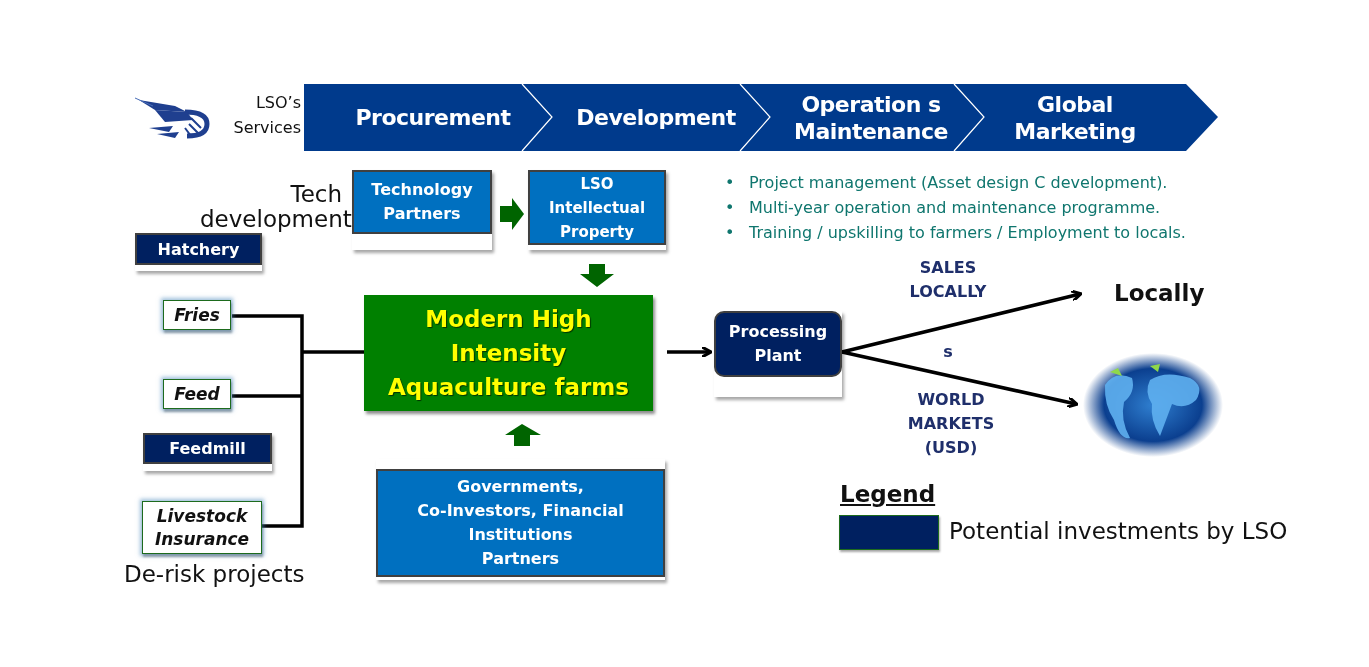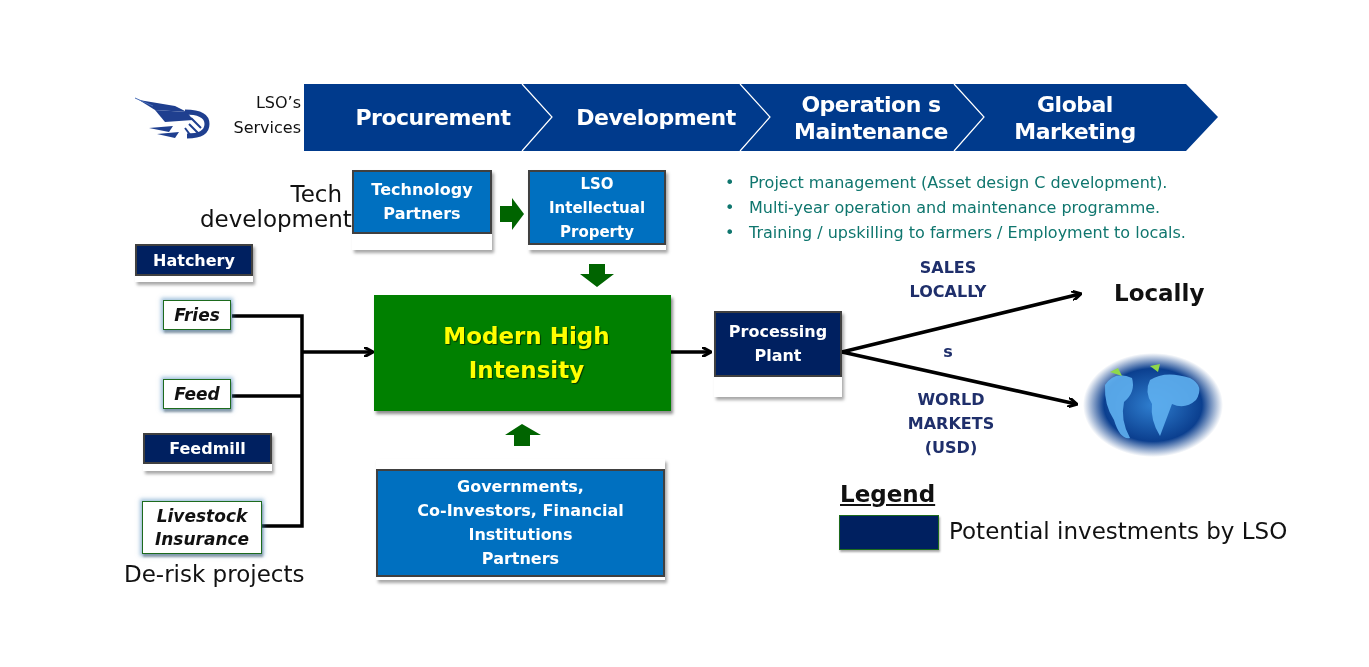--- a/index.html
+++ b/index.html
@@ -22,24 +22,24 @@
 
   .wbox { position:absolute; background:#fff; border:1px solid #1d6b1d; box-sizing:border-box;
           box-shadow: 0 0 4px 2px rgba(80,140,190,0.55), 1px 3px 2px rgba(0,0,0,0.35);
           display:flex; align-items:center; justify-content:center; text-align:center;
           font-style:italic; font-weight:bold; font-size:17px; line-height:23px; }
 
   .bullets { position:absolute; left:677px; top:170px; font-size:16px; line-height:25px; color:#0f766e;margin-left:48px; }
   .bullets div { white-space:nowrap; }
   .bullets .dot { display:inline-block; width:24px; }
 
-  .green-main { position:absolute; left:374px; top:295px; width:289px; height:116px; background:#008000;
+  .green-main { position:absolute; left:364px; top:295px; width:289px; height:116px; background:#008000;
                 box-shadow: 2px 3px 3px rgba(0,0,0,0.45); display:flex; align-items:center; justify-content:center;
                 text-align:center; color:#ffff00; font-weight:bold; font-size:23px; line-height:34px;
-                text-shadow: 1px 1px 1px rgba(0,0,0,0.6); padding-left: 8px; }
+                text-shadow: 1px 1px 1px rgba(0,0,0,0.6); }
 
   .mk-label { position:absolute; color:#1f2f6b; font-weight:bold; font-size:16px; line-height:24px; text-align:center; }
   .plain { position:absolute; font-size:23px; line-height:25px; }
 </style>
 </head>
 <body>
 
 <svg class="lines" viewBox="0 0 1369 667">
   <defs>
     <marker id="arr" markerWidth="10" markerHeight="10" refX="8" refY="5" orient="auto" markerUnits="userSpaceOnUse">
@@ -146,21 +146,21 @@
       </div>
   </div>
 </div>
 
 <div class="bullets">
   <div><span class="dot">•</span><span>Project management (Asset design C development).</span></div>
   <div><span class="dot">•</span><span>Multi-year operation and maintenance programme.</span></div>
   <div><span class="dot">•</span><span>Training / upskilling to farmers  / Employment to locals.</span></div>
 </div>
 
-<div class="box" style="left:135px;top:244px;width:118px;height:38px;">
+<div class="box" style="left:135px;top:233px;width:127px;height:38px;">
   <div class="fill navy" style="height:32px;font-size:16px;">
     <span>Hatchery</span>
   </div>
 </div>
 
 <div class="wbox" style="left:163px;top:300px;width:68px;height:30px;">
   <span>Fries</span>
 </div>
 
 <div class="wbox" style="left:163px;top:379px;width:68px;height:30px;">
@@ -179,36 +179,37 @@
        <div>Insurance</div>
     </div>
 </div>
 
 <div class="plain" style="left:124px;top:562px;">De-risk projects</div>
 
 <div class="green-main">
   <div>
       <div>Modern High</div>
        <div>Intensity</div>
+       <div>Aquaculture farms</div>
     </div>
 </div>
 
 <div class="box" style="left:376px;top:459px;width:289px;height:121px;">
   <div class="fill blue" style="height:108px;font-size:16px;line-height:24px;margin-top:10px;">
     <div>
         <div>Governments,</div>
          <div>Co-Investors, Financial</div>
          <div>Institutions</div>
          <div>Partners</div>
       </div>
   </div>
 </div>
 
 <div class="box" style="left:714px;top:311px;width:128px;height:86px;">
-  <div class="fill navy" style="height:66px;font-size:16px;line-height:24px;">
+  <div class="fill navy" style="height:66px;font-size:16px;line-height:24px;border-radius:10px;">
     <div>
         <div>Processing</div>
          <div>Plant</div>
       </div>
   </div>
 </div>
 
 <div class="mk-label" style="left:898px;top:256px;width:100px;">
   <div>SALES</div>
   <div>LOCALLY</div>

